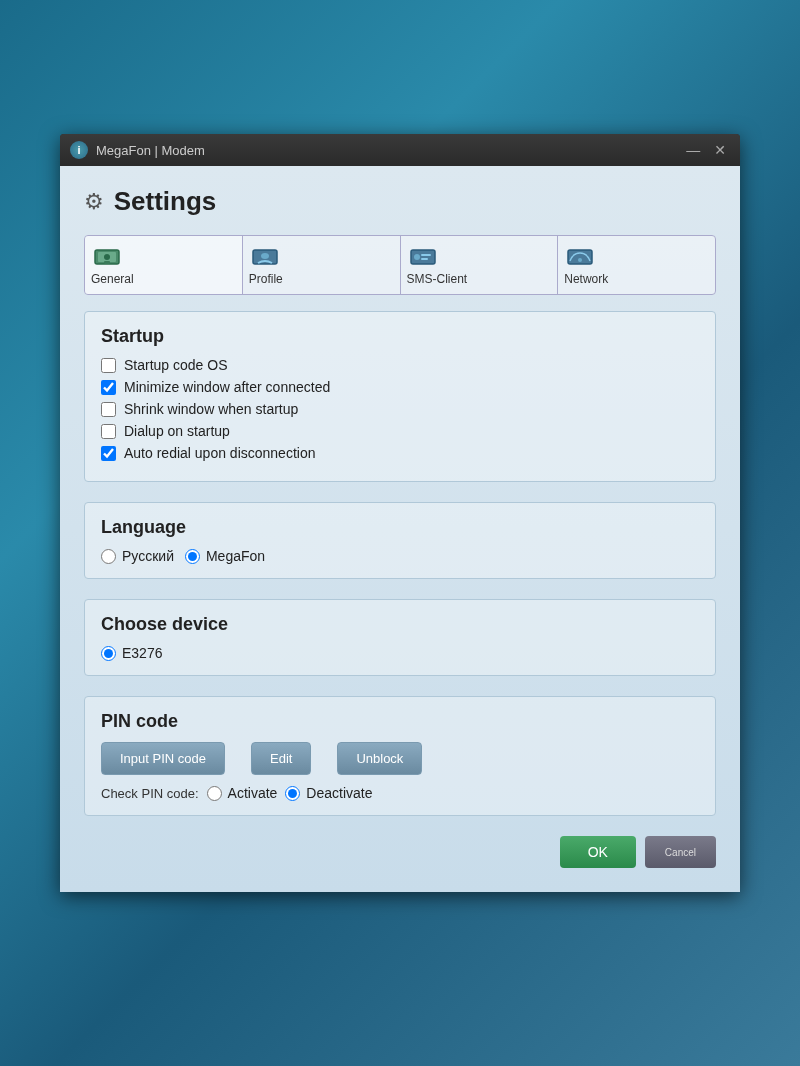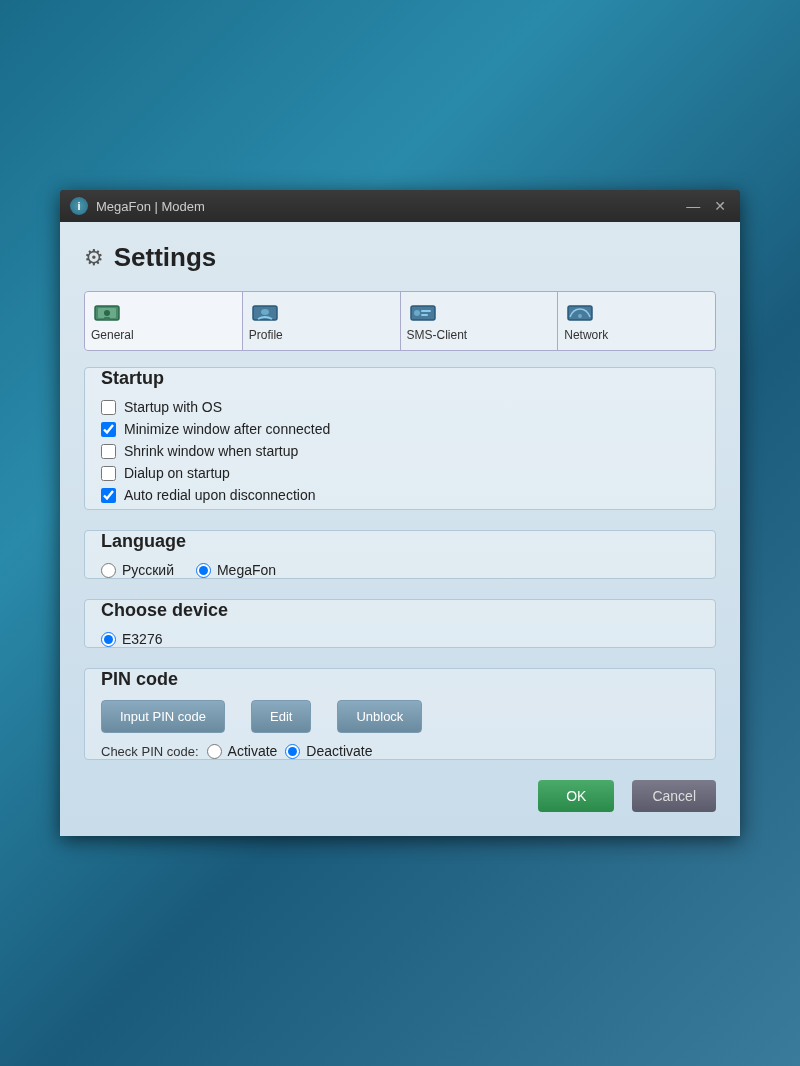--- a/index.html
+++ b/index.html
@@ -117,21 +117,21 @@
     }
     .tab-label {
       font-size: 12px;
       color: #333;
       font-weight: 500;
     }
     .section {
       background: rgba(255,255,255,0.35);
       border: 1px solid #b0c8d8;
       border-radius: 4px;
-      padding: 0 16px;
+      padding: 14px 16px;
       margin-bottom: 20px;
     }
     .section-title {
       font-size: 18px;
       font-weight: bold;
       color: #222;
       margin-bottom: 10px;
     }
     .checkbox-row {
       display: flex;
@@ -141,21 +141,21 @@
       font-size: 14px;
       color: #222;
     }
     .checkbox-row input[type="checkbox"] {
       width: 15px;
       height: 15px;
       cursor: pointer;
     }
     .radio-group {
       display: flex;
-      gap: 22px;
+      gap: 11px;
       align-items: center;
     }
     .radio-row {
       display: flex;
       align-items: center;
       gap: 6px;
       font-size: 14px;
       color: #222;
     }
     .radio-row input[type="radio"] {
@@ -180,39 +180,39 @@
     .pin-check-row {
       display: flex;
       align-items: flex-end;
       gap: 8px;
       font-size: 13px;
       color: #333;
     }
     .footer-buttons {
       display: flex;
       justify-content: flex-end;
-      gap: 18px;
+      gap: 9px;
       margin-top: 20px;
     }
     .btn-ok {
       padding: 8px 28px;
       background: linear-gradient(180deg, #4aaa6a, #2a8a4a);
       color: white;
       border: none;
       border-radius: 4px;
       font-size: 14px;
       cursor: pointer;
     }
     .btn-cancel {
       padding: 8px 20px;
       background: linear-gradient(180deg, #7a7a8a, #5a5a6a);
       color: #ddd;
       border: none;
       border-radius: 4px;
-      font-size: 14px;
+      font-size: 10px;
       cursor: pointer;
     }
   </style>
 </head>
 <body>
 
 <div class="window">
   <div class="titlebar">
     <div class="titlebar-left">
       <div class="titlebar-icon">i</div>
@@ -272,21 +272,21 @@
           </svg>
         </div>
         <span class="tab-label">Network</span>
       </div>
     </div>
 
     <div class="section">
       <div class="section-title">Startup</div>
       <div class="checkbox-row">
         <input type="checkbox" id="startup-os" style="">
-        <label for="startup-os">Startup with OS</label>
+        <label for="startup-os">Startup code OS</label>
       </div>
       <div class="checkbox-row">
         <input type="checkbox" id="minimize-connected" checked="" style="">
         <label for="minimize-connected">Minimize window after connected</label>
       </div>
       <div class="checkbox-row">
         <input type="checkbox" id="shrink-window" style="">
         <label for="shrink-window">Shrink window when startup</label>
       </div>
       <div class="checkbox-row">

